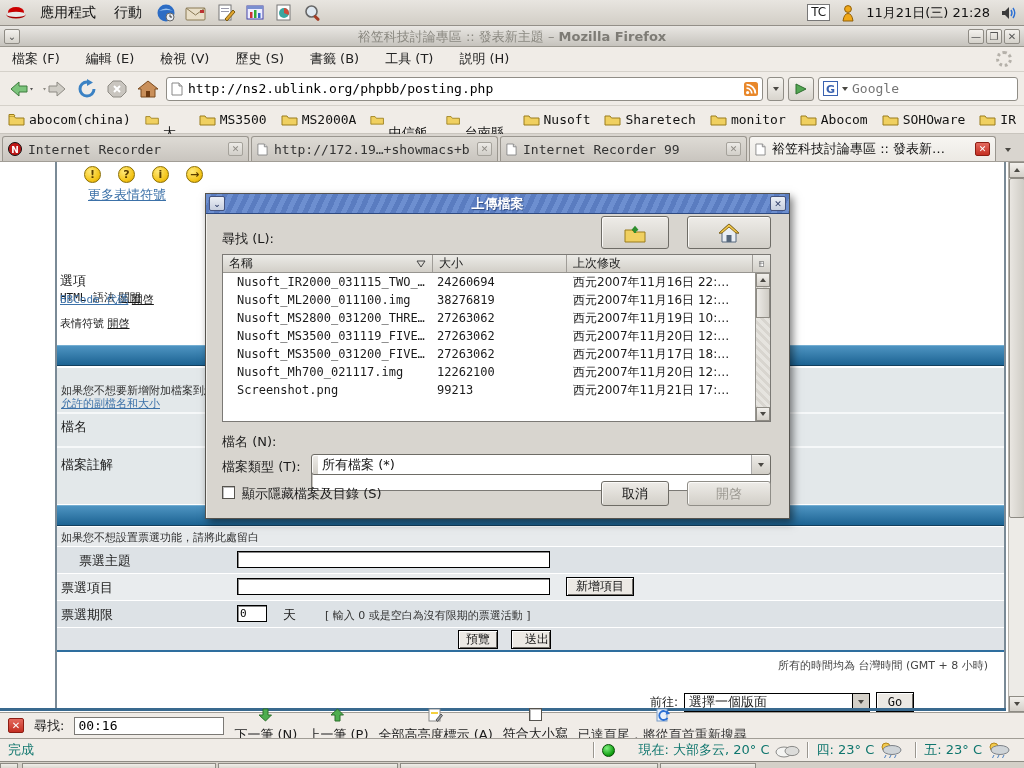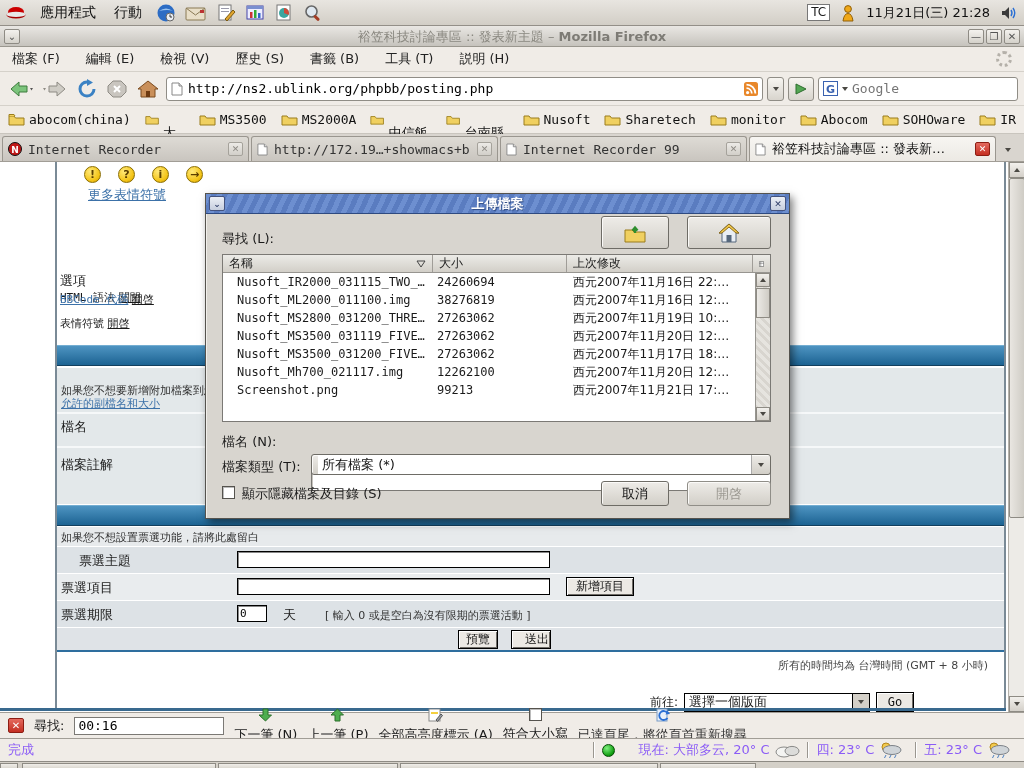--- a/index.html
+++ b/index.html
@@ -95,21 +95,21 @@
   #lthumb { position:absolute; left:0; top:15px; width:14px; height:30px; background:linear-gradient(90deg,#eceae6,#cfccc5); border:1px solid #8e8b84; }
 
   .gcheck { width:13px; height:13px; background:#fff; border:1px solid #55534e; box-shadow:inset 1px 1px 0 #bbb; }
 
   
   #findbar { left:0; top:712px; width:1024px; height:26px; background:#f0ece7; border-top:1px solid #a19d96; display:flex; align-items:center; gap:10px; padding:0 8px; font-size:13px; }
   #findbar .fbtn { display:flex; align-items:center; gap:4px;flex-direction:column; }
   #fclose { width:16px; height:15px; background:linear-gradient(#e46a5f,#c42f22); border:1px solid #8c1d13; border-radius:2px; color:#fff; font-size:10px; font-weight:bold; display:flex; align-items:center; justify-content:center; }
   #findinput { width:150px; height:18px; border:1px solid #7b7975; font-size:13px; font-family:"DejaVu Sans Mono",monospace; padding:0 3px; }
 
-  #statusbar { left:0; top:738px; width:1024px; height:23px; background:#f0ece7; border-top:1px solid #a19d96; display:flex; align-items:center; font-size:13px; padding:0 8px; color:#8b5cf6; }
+  #statusbar { left:0; top:738px; width:1024px; height:23px; background:#f0ece7; border-top:1px solid #a19d96; display:flex; align-items:center; font-size:13px; padding:0 8px; color:#0f766e; }
   .ssep { width:2px; height:16px; border-left:1px solid #9a968f; border-right:1px solid #fff; margin:0 7px; }
   .orb { width:13px; height:13px; border-radius:50%; background:radial-gradient(circle at 35% 30%,#7ef07e,#0f9c0f 70%,#066106); border:1px solid #044d04; }
 
   #taskbar { left:0; top:761px; width:1024px; height:7px; background:#d4d0c8; border-top:1px solid #8e8b84; }
   .tseg { position:absolute; top:1px; height:6px; border:1px solid #8e8b84; border-bottom:none; background:linear-gradient(#f0eee9,#d8d4cc); }
 </style>
 </head>
 <body>
 
 <div id="panel" class="abs">

